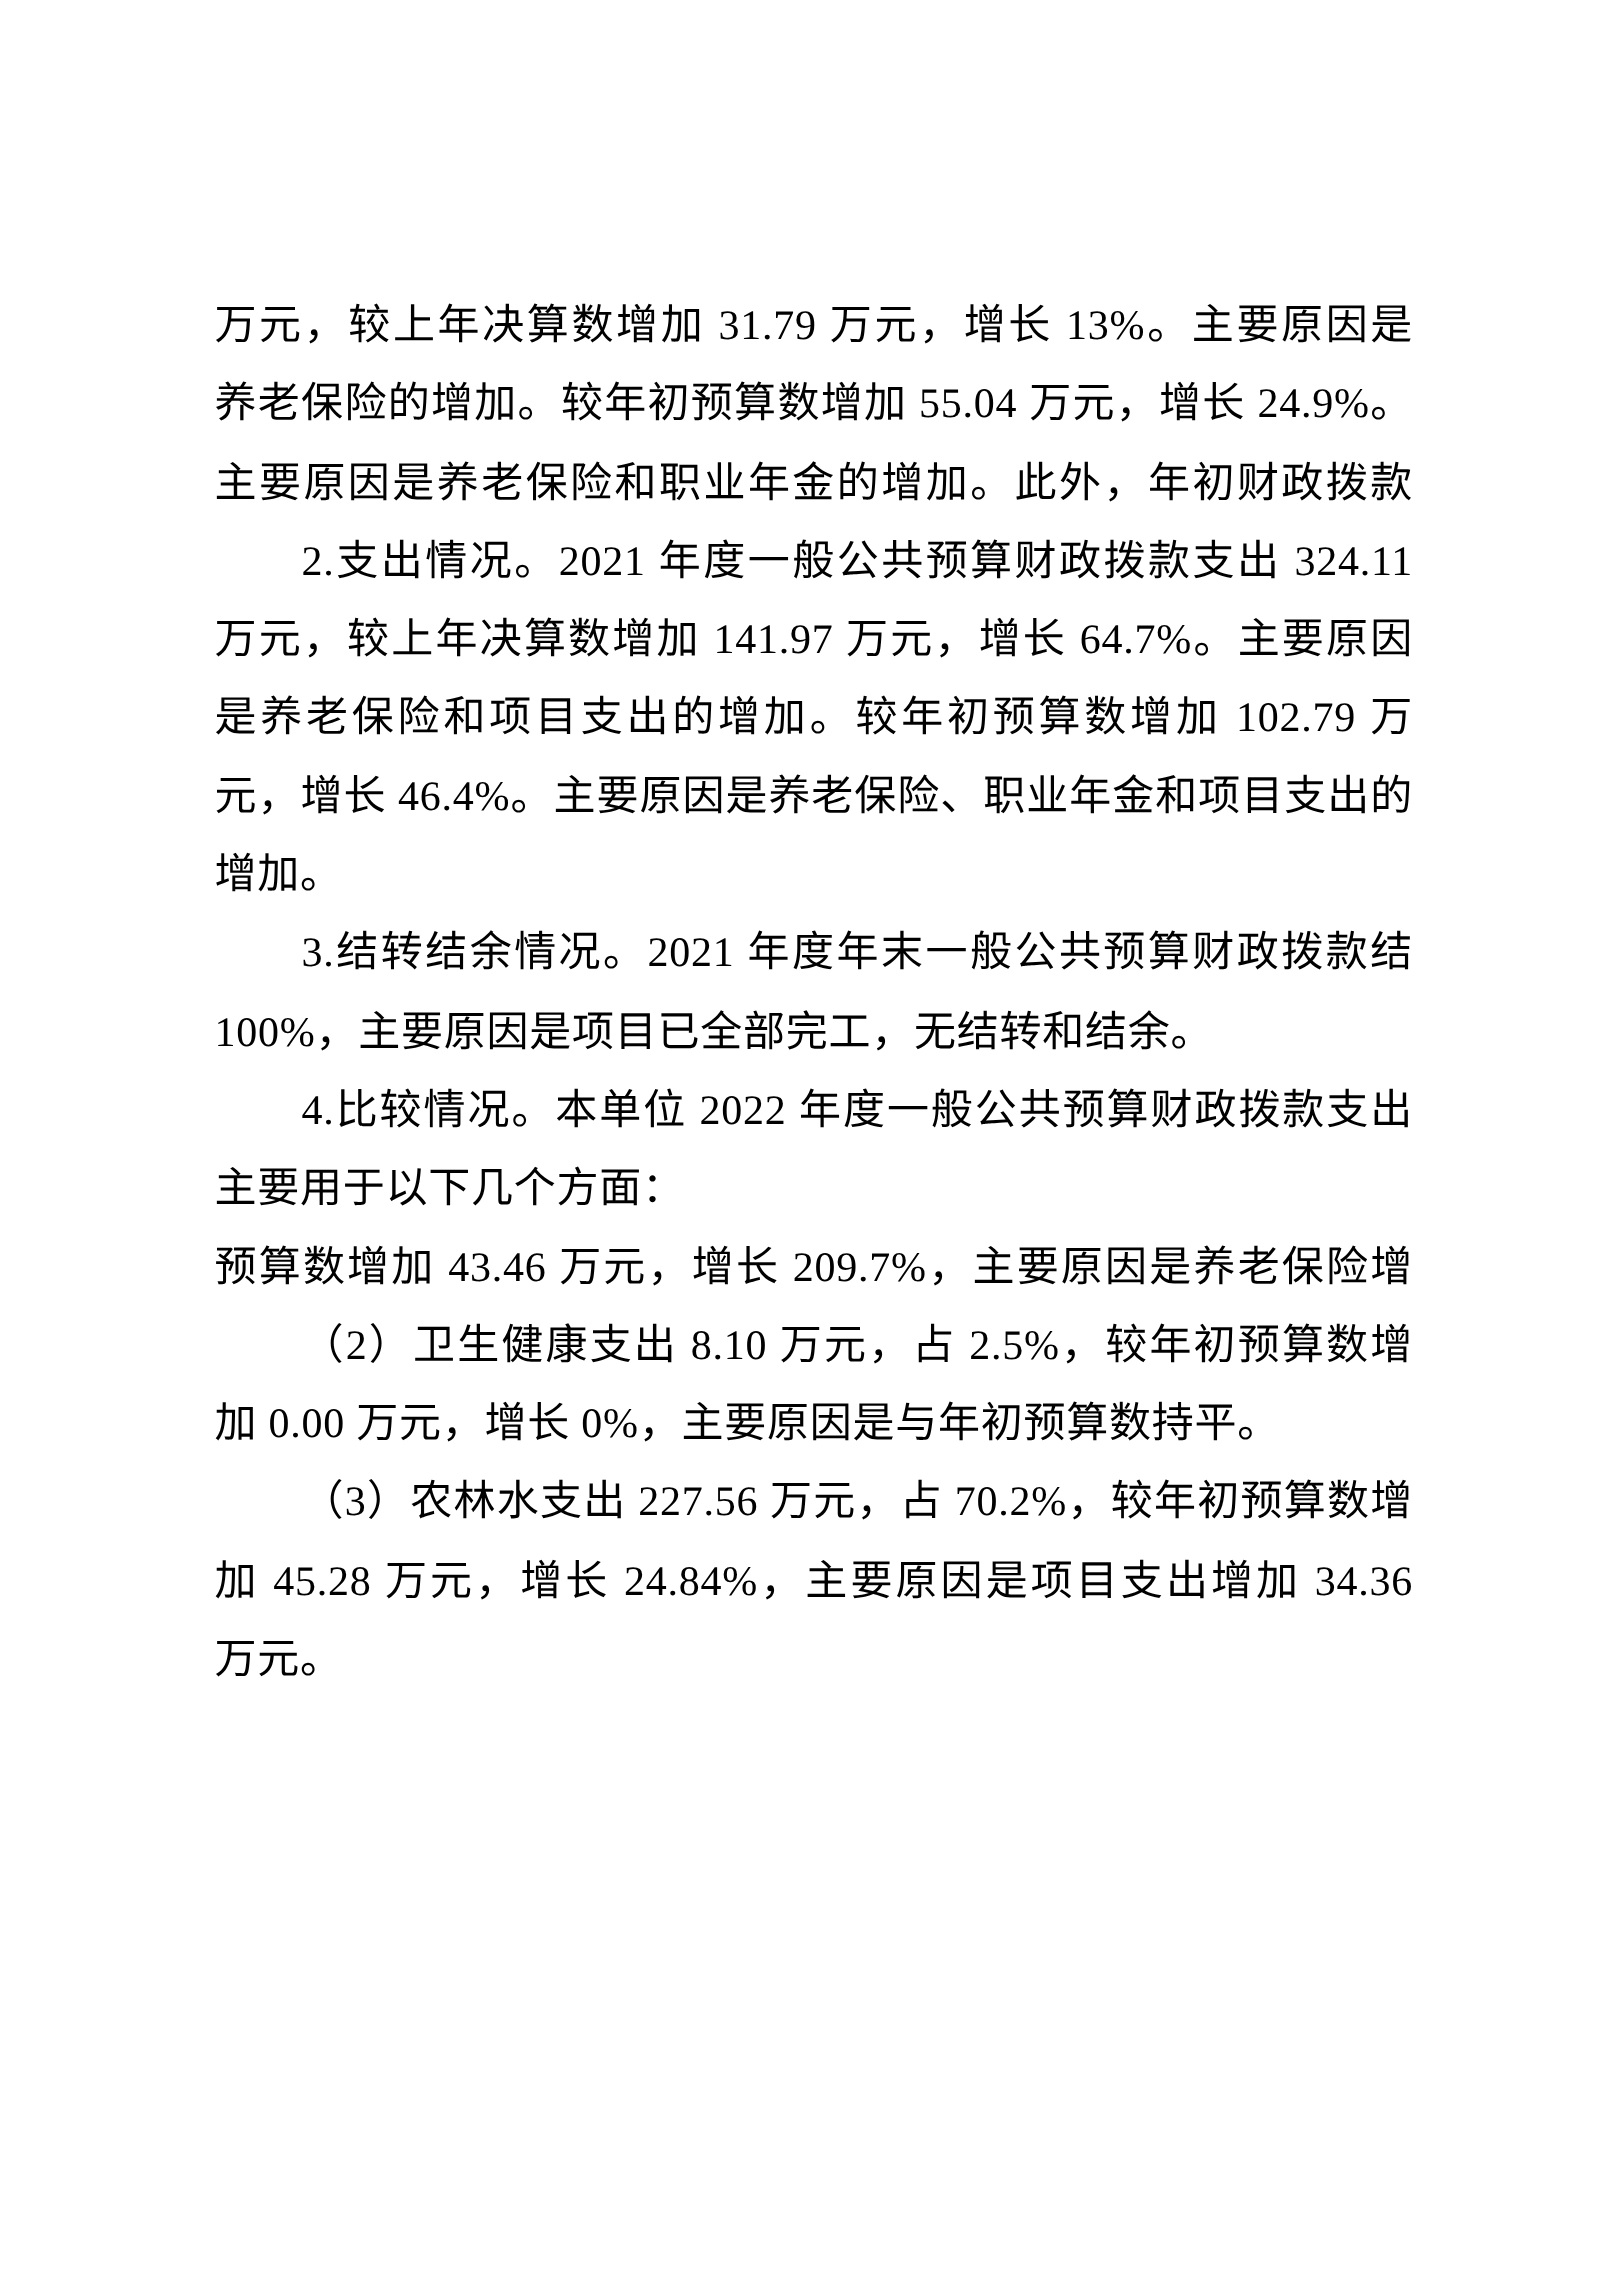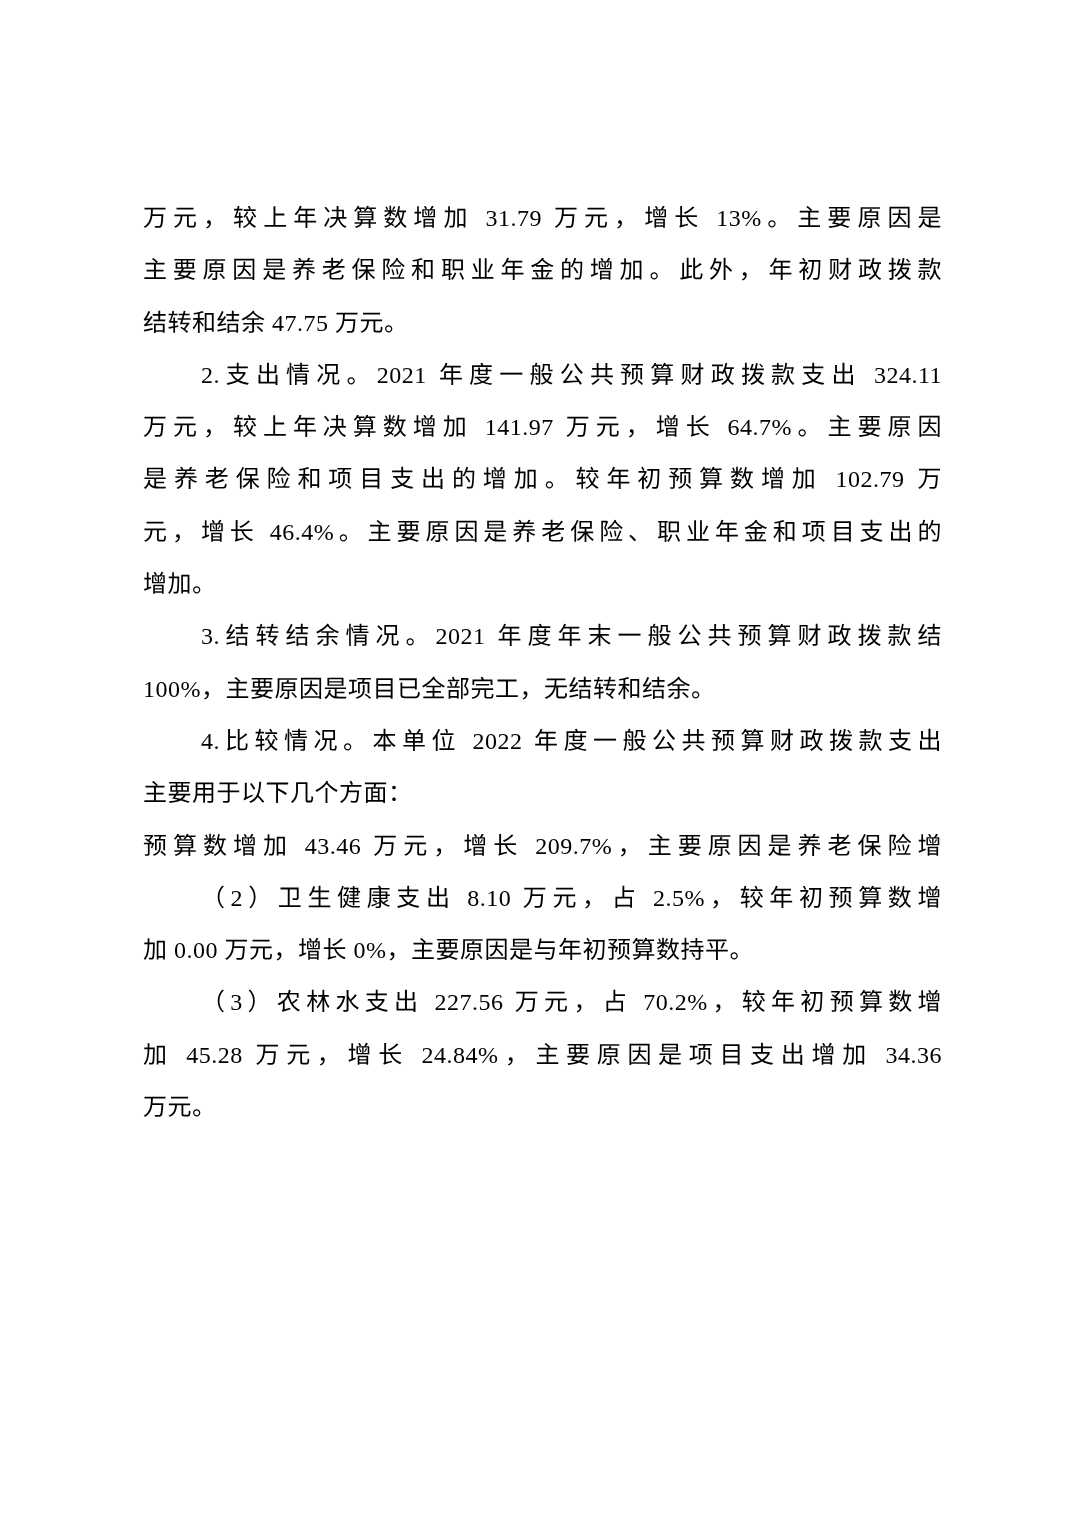--- a/index.html
+++ b/index.html
@@ -20,21 +20,21 @@
     left: 143px;
     top: 192px;
     width: 799px;
     color: #000000;
   }
   .para {
     margin: 0;
     padding: 0;
   }
   .line {
-    font-size: 24px;
+    font-size: 28px;
     height: 52.3px;
     line-height: 52.3px;
     overflow: hidden;
     text-align: justify;
     text-align-last: justify;
     text-justify: inter-character;
     letter-spacing: 0.5px;
   }
   .line.para-end {
     text-align-last: left;
@@ -43,22 +43,22 @@
     text-indent: 58px;
   }
 </style>
 </head>
 <body>
 
 <div id="page">
   <div id="text-block">
       <div class="para">
         <div class="line">万元，较上年决算数增加 31.79 万元，增长 13%。主要原因是</div>
+        <div class="line">养老保险的增加。较年初预算数增加 55.04 万元，增长 24.9%。</div>
         <div class="line">主要原因是养老保险和职业年金的增加。此外，年初财政拨款</div>
-        <div class="line para-end">结转和结余 47.75 万元。</div>
       </div>
       <div class="para">
         <div class="line indent">2.支出情况。2021 年度一般公共预算财政拨款支出 324.11</div>
         <div class="line">万元，较上年决算数增加 141.97 万元，增长 64.7%。主要原因</div>
         <div class="line">是养老保险和项目支出的增加。较年初预算数增加 102.79 万</div>
         <div class="line">元，增长 46.4%。主要原因是养老保险、职业年金和项目支出的</div>
         <div class="line para-end">增加。</div>
       </div>
       <div class="para">
         <div class="line indent">3.结转结余情况。2021 年度年末一般公共预算财政拨款结</div>

